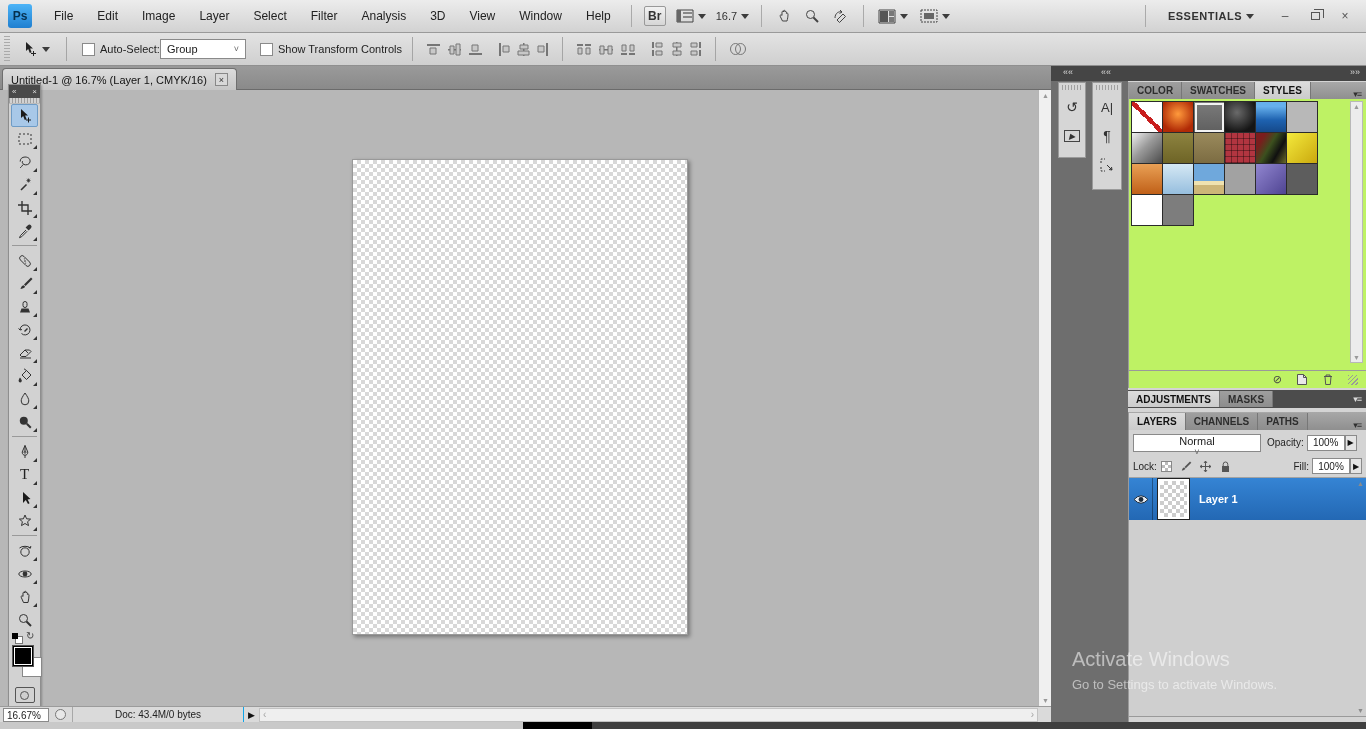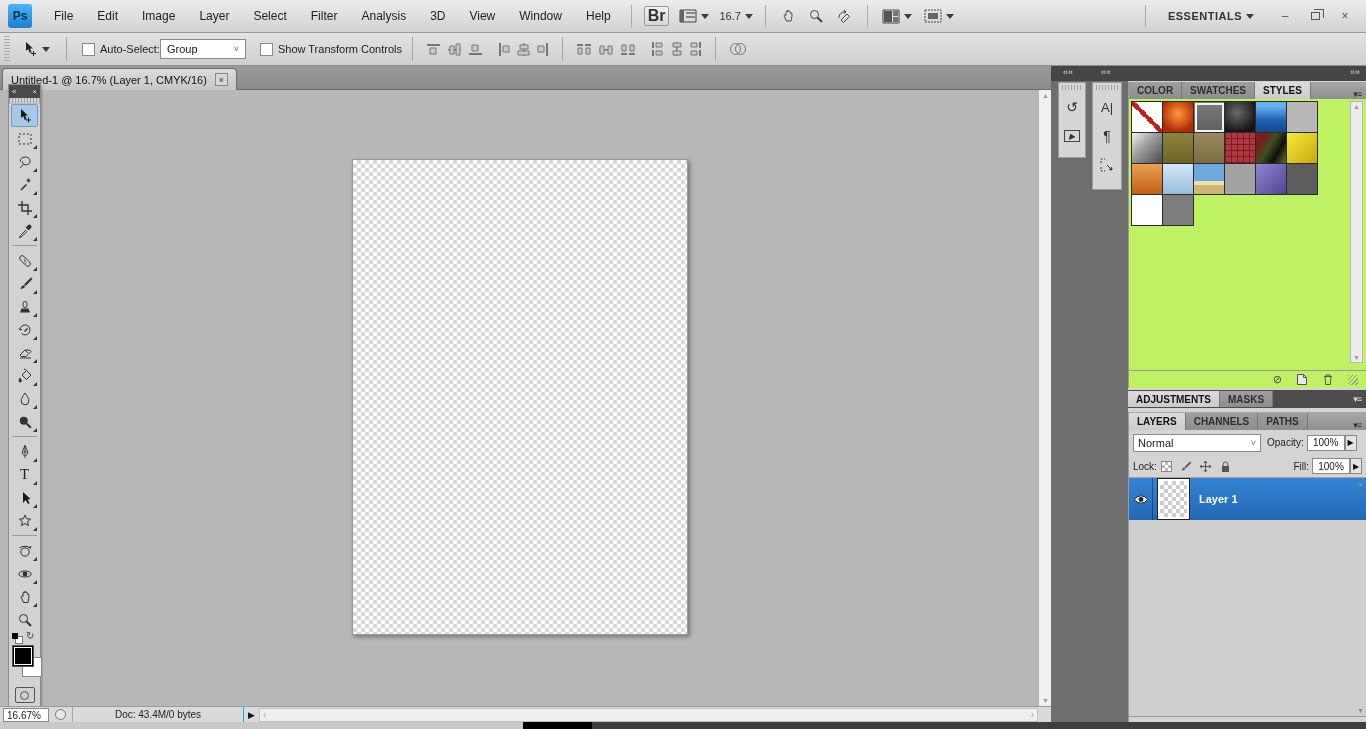--- a/index.html
+++ b/index.html
@@ -9,21 +9,21 @@
 
 .menubar { position:absolute; left:0; top:0; width:1366px; height:33px;
   background:linear-gradient(#ececec,#d2d2d2); border-bottom:1px solid #9a9a9a;
   display:flex; align-items:center; padding:0 8px; }
 .ps-logo { width:24px; height:24px; border-radius:3px; background:linear-gradient(#4db4f7,#1f7fd0);
   color:#06304f; font-weight:bold; font-size:12px; display:flex; align-items:center; justify-content:center; margin-right:10px; }
 .menu-item { padding:0 12px; height:24px; line-height:24px; font-size:12px; color:#222; cursor:default; }
 .mb-divider { width:1px; height:22px; background:#aaa; margin:0 8px; }
 .mb-btn { height:20px; min-width:22px; border:1px solid #999; border-radius:2px;
   background:linear-gradient(#f2f2f2,#d6d6d6); display:flex; align-items:center; justify-content:center;
-  margin:0 4px; font-size:16px; font-weight:bold; color:#333; padding:0 3px; }
+  margin:0 4px; font-size:12px; font-weight:bold; color:#333; padding:0 3px; }
 .mb-icon { display:flex; align-items:center; margin:0 6px; color:#444; }
 .caret-down { width:0; height:0; border-left:4px solid transparent; border-right:4px solid transparent;
   border-top:5px solid #3c3c3c; margin-left:4px; }
 .zoom-box { font-size:11px; color:#333; margin:0 4px; display:flex; align-items:center; }
 .right-cluster { margin-left:auto; display:flex; align-items:center; }
 .workspace-label { font-size:11px; font-weight:bold; color:#333; letter-spacing:.5px; display:flex; align-items:center; margin:0 14px; }
 .win-btn { width:26px; height:18px; display:flex; align-items:center; justify-content:center; color:#555; font-size:12px; margin-left:4px; }
 .restore-glyph { position:relative; width:9px; height:8px; border:1px solid #555; }
 .restore-glyph::before { content:''; position:absolute; left:2px; top:-4px; width:9px; height:8px;
   border:1px solid #555; border-left:none; border-bottom:none; }
@@ -138,21 +138,21 @@
 .grip-corner { width:10px; height:10px;
   background:repeating-linear-gradient(135deg,#9a9a9a 0 1px,transparent 1px 3px); }
 
 .adj-bar { position:absolute; left:0; top:308px; width:238px; height:18px; background:#4c4c4c; display:flex; align-items:center; }
 .adj-bar .ptab { height:16px; }
 .adj-bar .pmenu { color:#ddd; }
 
 .layers-panel { position:absolute; left:0; top:330px; width:238px; height:326px; background:#d4d4d4; border-left:1px solid #9a9a9a; display:flex; flex-direction:column; }
 .blend-row { height:25px; display:flex; align-items:center; padding:0 4px; }
 .blend-select { width:128px; height:18px; background:#fff; border:1px solid #8a8a8a; display:flex;
-  align-items:center; justify-content:space-between; padding:0 4px; }
+  align-items:center; justify-content:space-between; padding:0 4px;flex-direction:column; }
 .small-label { font-size:10px; color:#222; margin-left:6px; }
 .val-box { width:38px; height:16px; background:#fff; border:1px solid #8a8a8a; font-size:10px;
   display:flex; align-items:center; justify-content:center; margin-left:3px; }
 .fly-btn { width:12px; height:16px; border:1px solid #8a8a8a; background:#e4e4e4; font-size:8px;
   display:flex; align-items:center; justify-content:center; color:#111; }
 .lock-row { height:22px; display:flex; align-items:center; padding:0 4px; }
 .lock-icons { display:flex; gap:7px; margin-left:4px; align-items:center; }
 .lk-checker { width:11px; height:11px; border:1px solid #888;
   background-image:linear-gradient(45deg,#bbb 25%,transparent 25%,transparent 75%,#bbb 75%),linear-gradient(45deg,#bbb 25%,transparent 25%,transparent 75%,#bbb 75%);
   background-size:6px 6px; background-position:0 0,3px 3px; background-color:#fff; }
@@ -746,14 +746,18 @@
         </div>
       </div>
     </div>
   </div>
 
   <div class="bottomstrip">
     <span class="seg-light"></span>
     <span class="seg-black"></span>
   </div>
 
+  <div class="watermark">
+    <div class="l1">Activate Windows</div>
+    <div class="l2">Go to Settings to activate Windows.</div>
+  </div>
 
 </div>
 
 </body></html>

